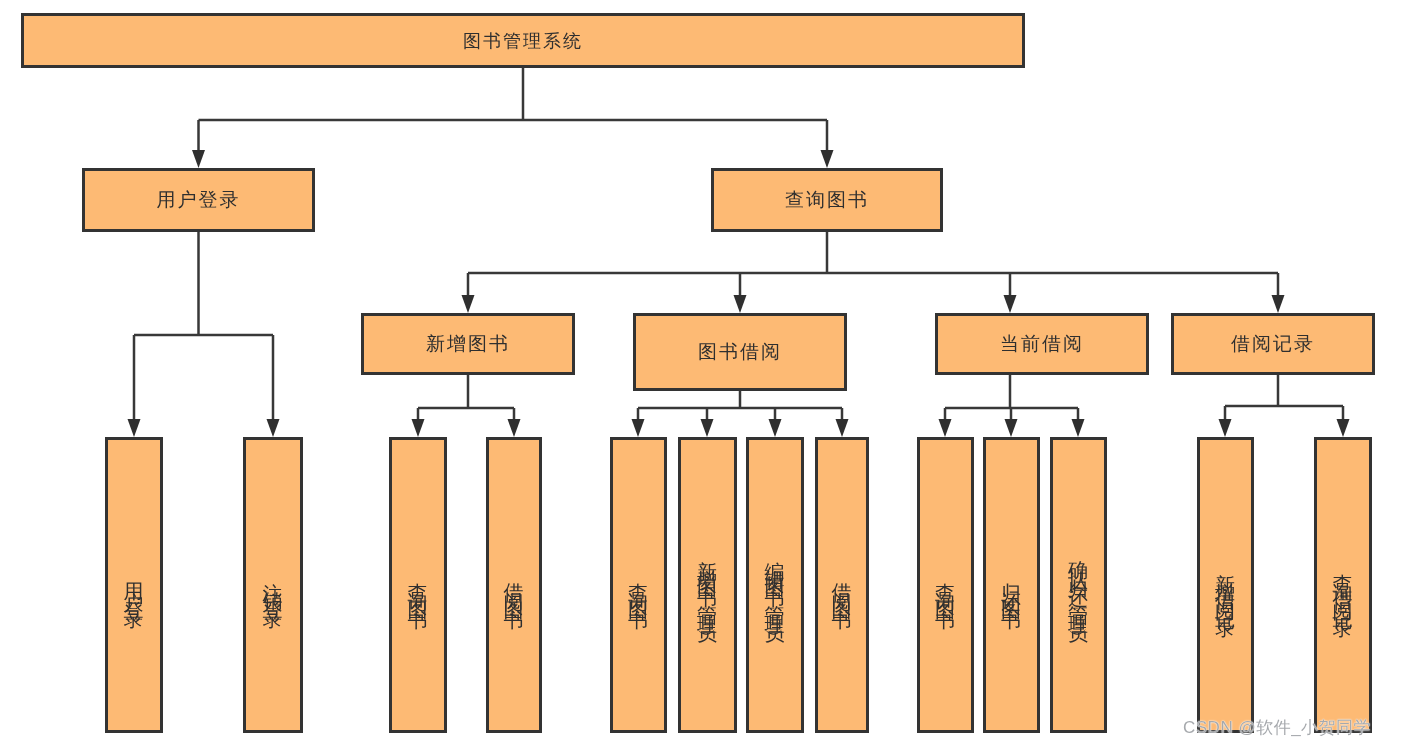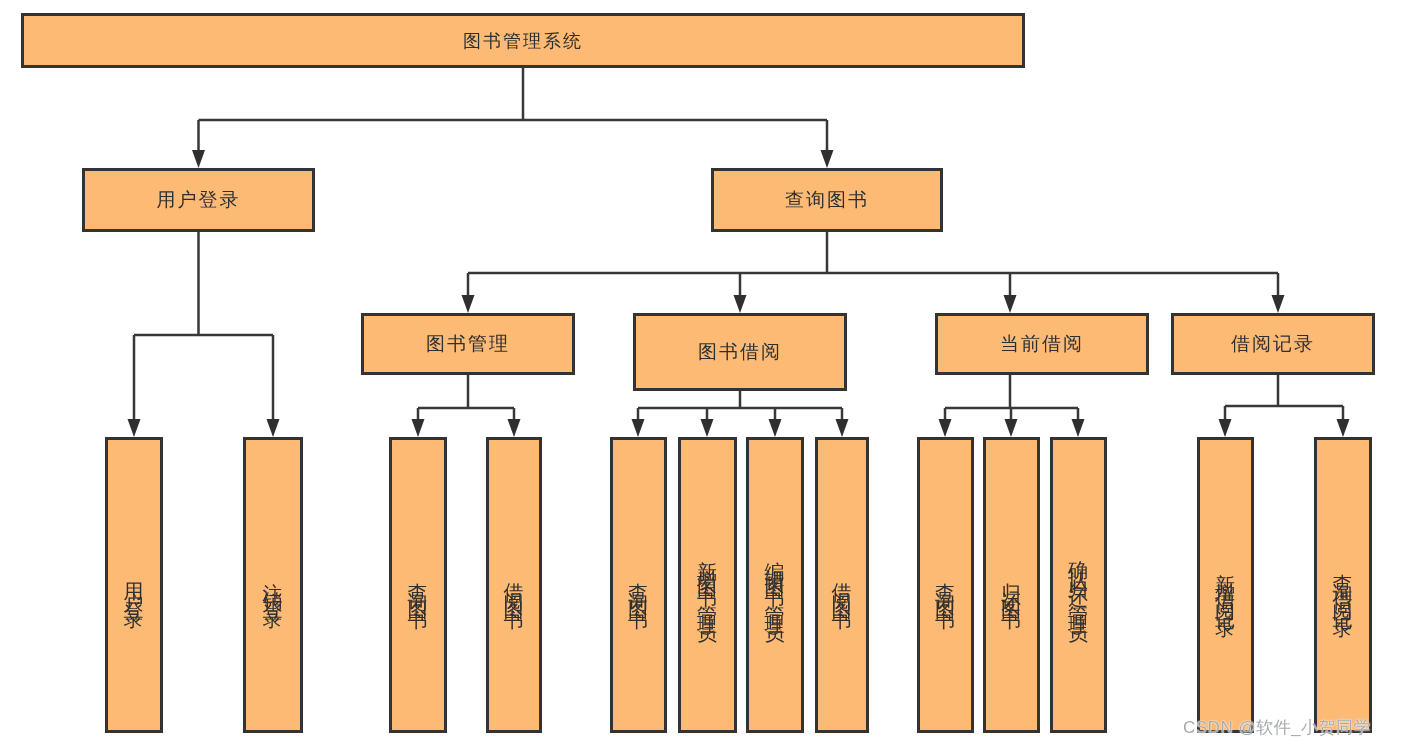--- a/index.html
+++ b/index.html
@@ -65,21 +65,21 @@
       <polygon points="1218.5,419 1231.5,419 1225,437"></polygon>
       <polygon points="1336.5,419 1349.5,419 1343,437"></polygon>
     </g>
   </svg>
 
   <div class="node h-node root-node" style="left:21px;top:13px;width:1004px;height:55px;">图书管理系统</div>
 
   <div class="node h-node" style="left:82px;top:168px;width:233px;height:64px;">用户登录</div>
   <div class="node h-node" style="left:711px;top:168px;width:232px;height:64px;">查询图书</div>
 
-  <div class="node h-node" style="left:361px;top:313px;width:214px;height:62px;">图书管理</div>
+  <div class="node h-node" style="left:361px;top:313px;width:214px;height:62px;">新增图书</div>
   <div class="node h-node" style="left:633px;top:313px;width:214px;height:78px;">图书借阅</div>
   <div class="node h-node" style="left:903px;top:313px;width:214px;height:62px;margin-left:32px;">当前借阅</div>
   <div class="node h-node" style="left:1171px;top:313px;width:204px;height:62px;">借阅记录</div>
 
   <div class="node v-node" style="left:105px;top:437px;width:58px;height:296px;">用户登录</div>
   <div class="node v-node" style="left:243px;top:437px;width:60px;height:296px;">注销登录</div>
 
   <div class="node v-node" style="left:389px;top:437px;width:58px;height:296px;">查询图书</div>
   <div class="node v-node" style="left:486px;top:437px;width:56px;height:296px;">借阅图书</div>
 

